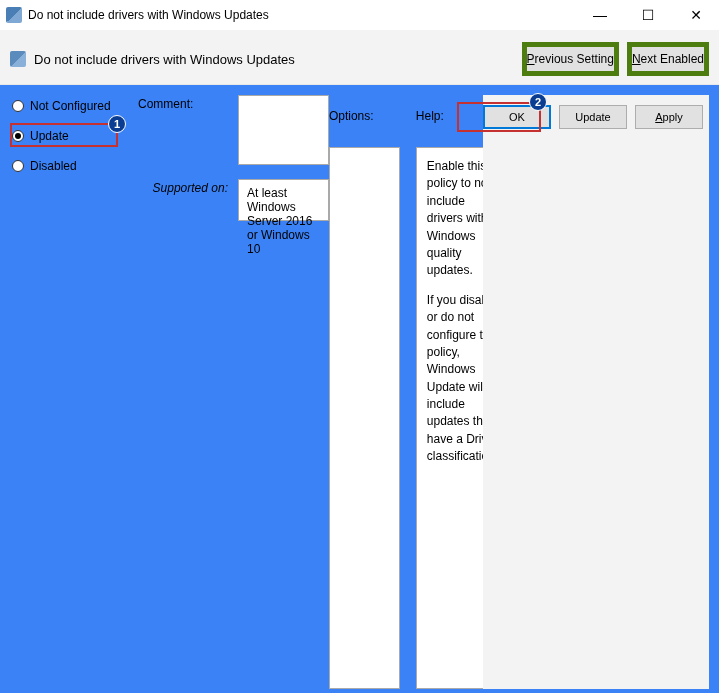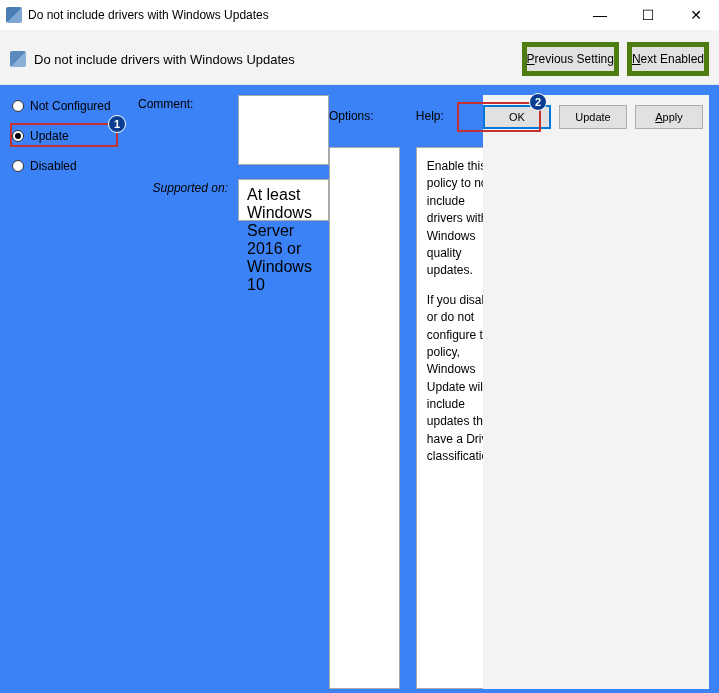--- a/index.html
+++ b/index.html
@@ -179,21 +179,21 @@
       border: 1px solid #a9a9a9;
       padding: 4px;
       font-size: 12px;
     }
     .supported-box {
       flex: 1;
       height: 42px;
       background: #fff;
       border: 1px solid #a9a9a9;
       padding: 6px 8px;
-      font-size: 16px;
+      font-size: 12px;
     }
     .lower-section {
       display: flex;
       gap: 16px;
       margin-top: 14px;
       flex: 1;
     }
     .panel-col {
       display: flex;
       flex-direction: column;

